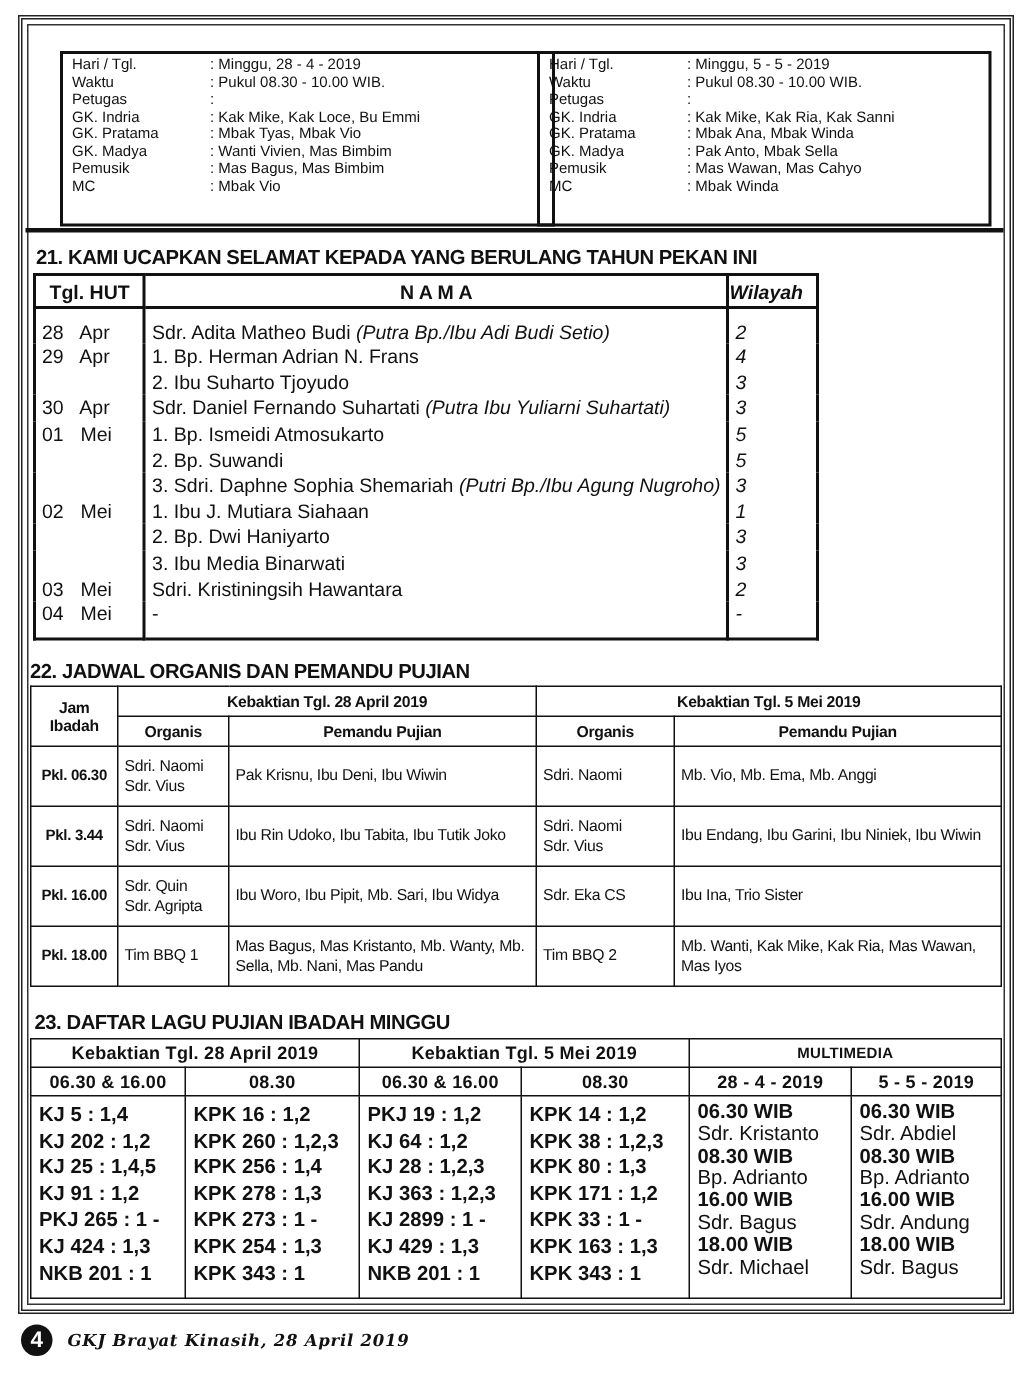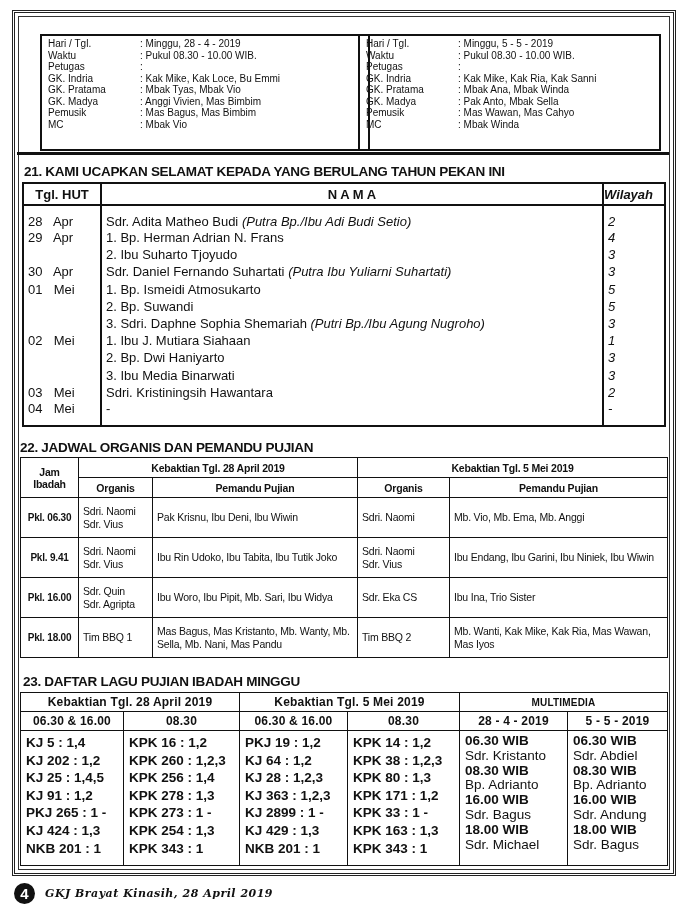--- a/index.html
+++ b/index.html
@@ -27,21 +27,21 @@
   .kbox.right { left: 340px; width: 303px; }
   .krow { display: flex; white-space: nowrap; }
   .krow .kl { width: 92px; }
   .krow .kv::before { content: ": "; }
   .sep { position: absolute; left: 17px; width: 652px; height: 3px; background: #111; }
 
   
   .s21 { position: absolute; left: 18px; top: 160px; width: 652px; }
   .s21 .s-title { position: absolute; left: 6px; top: 4px; font-size: 13.5px; }
   .t21 {
-    position: absolute; top: 22px; left: 4px; width: 644px; border-collapse: collapse;
+    position: absolute; top: 22px; left: 4px; width: 524px; border-collapse: collapse;
     font-size: 13px;
   }
   .t21 th { border: 2px solid #111; font-weight: bold; padding: 1px 0; height: 22px; font-size: 13px; }
   .t21 td { border-left: 2px solid #111; border-right: 2px solid #111; padding: 0 4px; height: 17.2px; vertical-align: middle; white-space: nowrap; }
   .t21 tr.first td { padding-top: 7px; height: 24px; }
   .t21 tr.last td { border-bottom: 2px solid #111; padding-bottom: 8px; height: 25px; }
   .t21 .c-date { width: 78px; }
   .t21 .c-wil { width: 62px; text-align: left; font-style: italic; }
   .t21 .day { display: inline-block; width: 22px; }
   .t21 i { font-style: italic; }
@@ -108,21 +108,21 @@
       <div class="krow">
         <span class="kl">GK. Indria</span>
         <span class="kv">Kak Mike, Kak Loce, Bu Emmi</span>
       </div>
       <div class="krow">
         <span class="kl">GK. Pratama</span>
         <span class="kv">Mbak Tyas, Mbak Vio</span>
       </div>
       <div class="krow">
         <span class="kl">GK. Madya</span>
-        <span class="kv">Anggi Vivien, Mas Bimbim</span>
+        <span class="kv">Wanti Vivien, Mas Bimbim</span>
       </div>
       <div class="krow">
         <span class="kl">Pemusik</span>
         <span class="kv">Mas Bagus, Mas Bimbim</span>
       </div>
       <div class="krow">
         <span class="kl">MC</span>
         <span class="kv">Mbak Vio</span>
       </div>
     </div>
@@ -259,21 +259,21 @@
     </thead>
     <tbody id="t22body">
         <tr>
           <td class="jam">Pkl. 06.30</td>
           <td><span>Sdri. Naomi</span><br><span>Sdr. Vius</span></td>
           <td>Pak Krisnu, Ibu Deni, Ibu Wiwin</td>
           <td><span>Sdri. Naomi</span></td>
           <td>Mb. Vio, Mb. Ema, Mb. Anggi</td>
         </tr>
         <tr>
-          <td class="jam">Pkl. 9.41</td>
+          <td class="jam">Pkl. 3.44</td>
           <td><span>Sdri. Naomi</span><br><span>Sdr. Vius</span></td>
           <td>Ibu Rin Udoko, Ibu Tabita, Ibu Tutik Joko</td>
           <td><span>Sdri. Naomi</span><br><span>Sdr. Vius</span></td>
           <td>Ibu Endang, Ibu Garini, Ibu Niniek, Ibu Wiwin</td>
         </tr>
         <tr>
           <td class="jam">Pkl. 16.00</td>
           <td><span>Sdr. Quin</span><br><span>Sdr. Agripta</span></td>
           <td>Ibu Woro, Ibu Pipit, Mb. Sari, Ibu Widya</td>
           <td><span>Sdr. Eka   CS</span></td>

